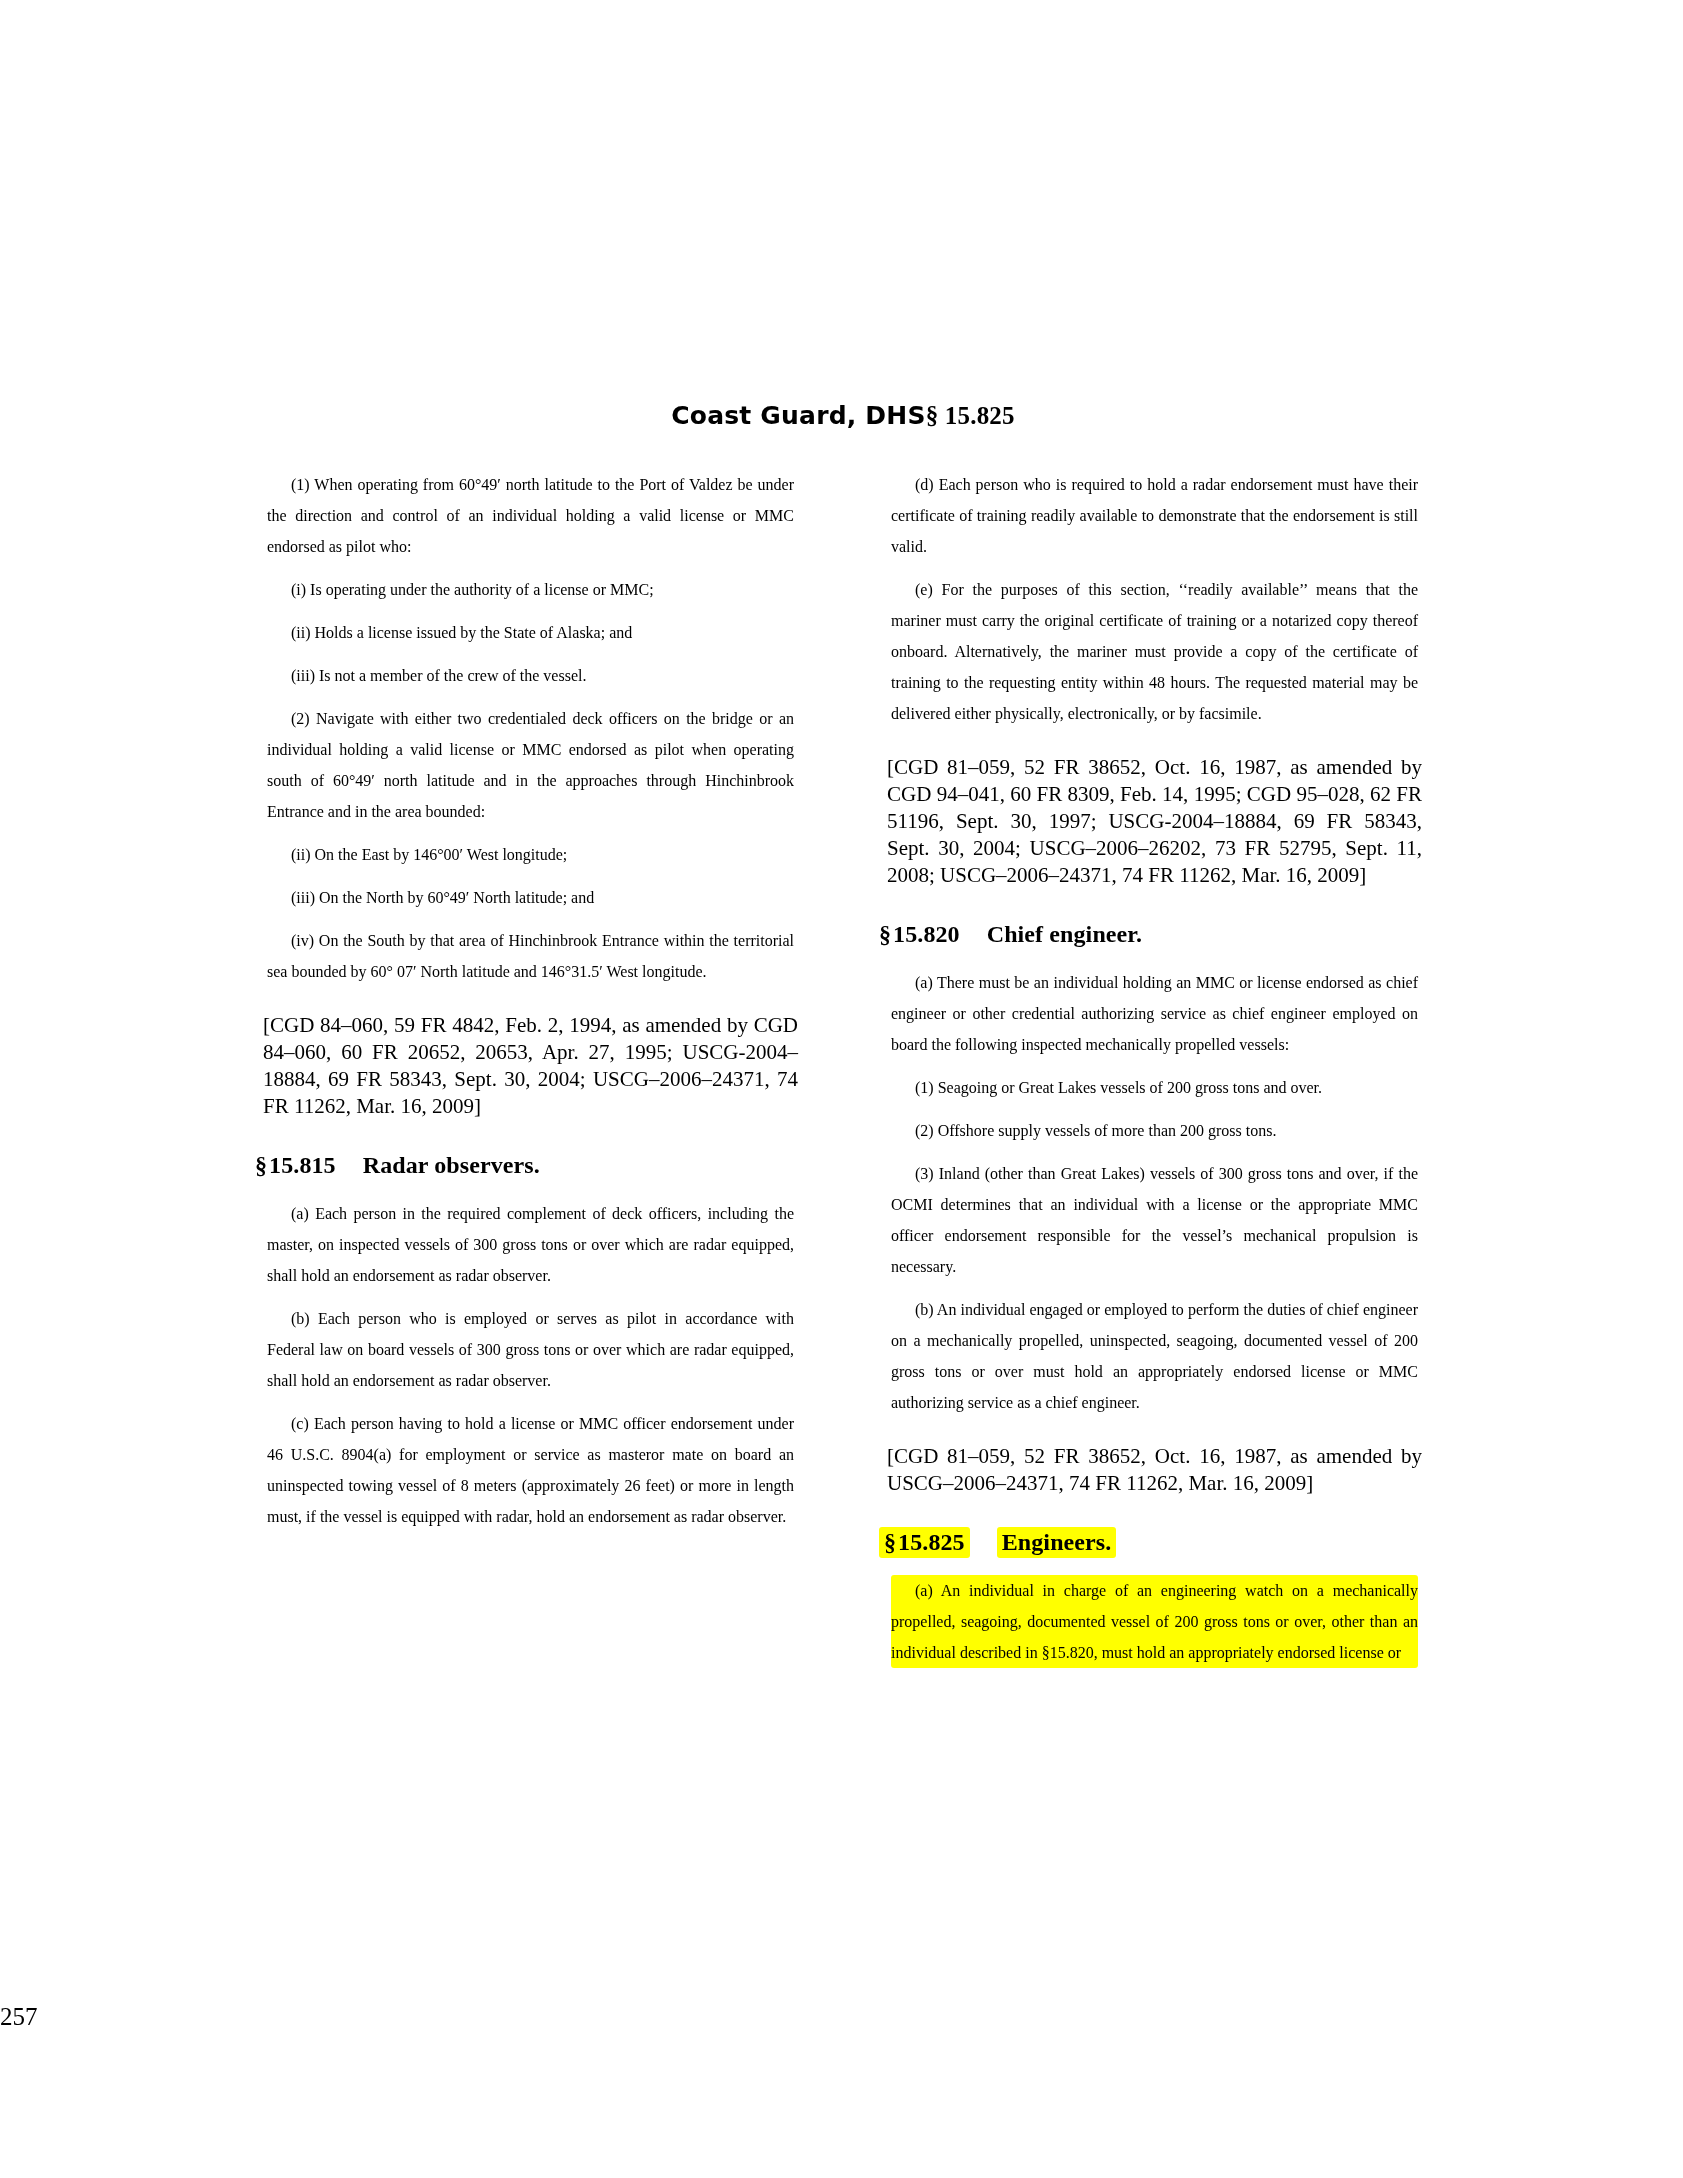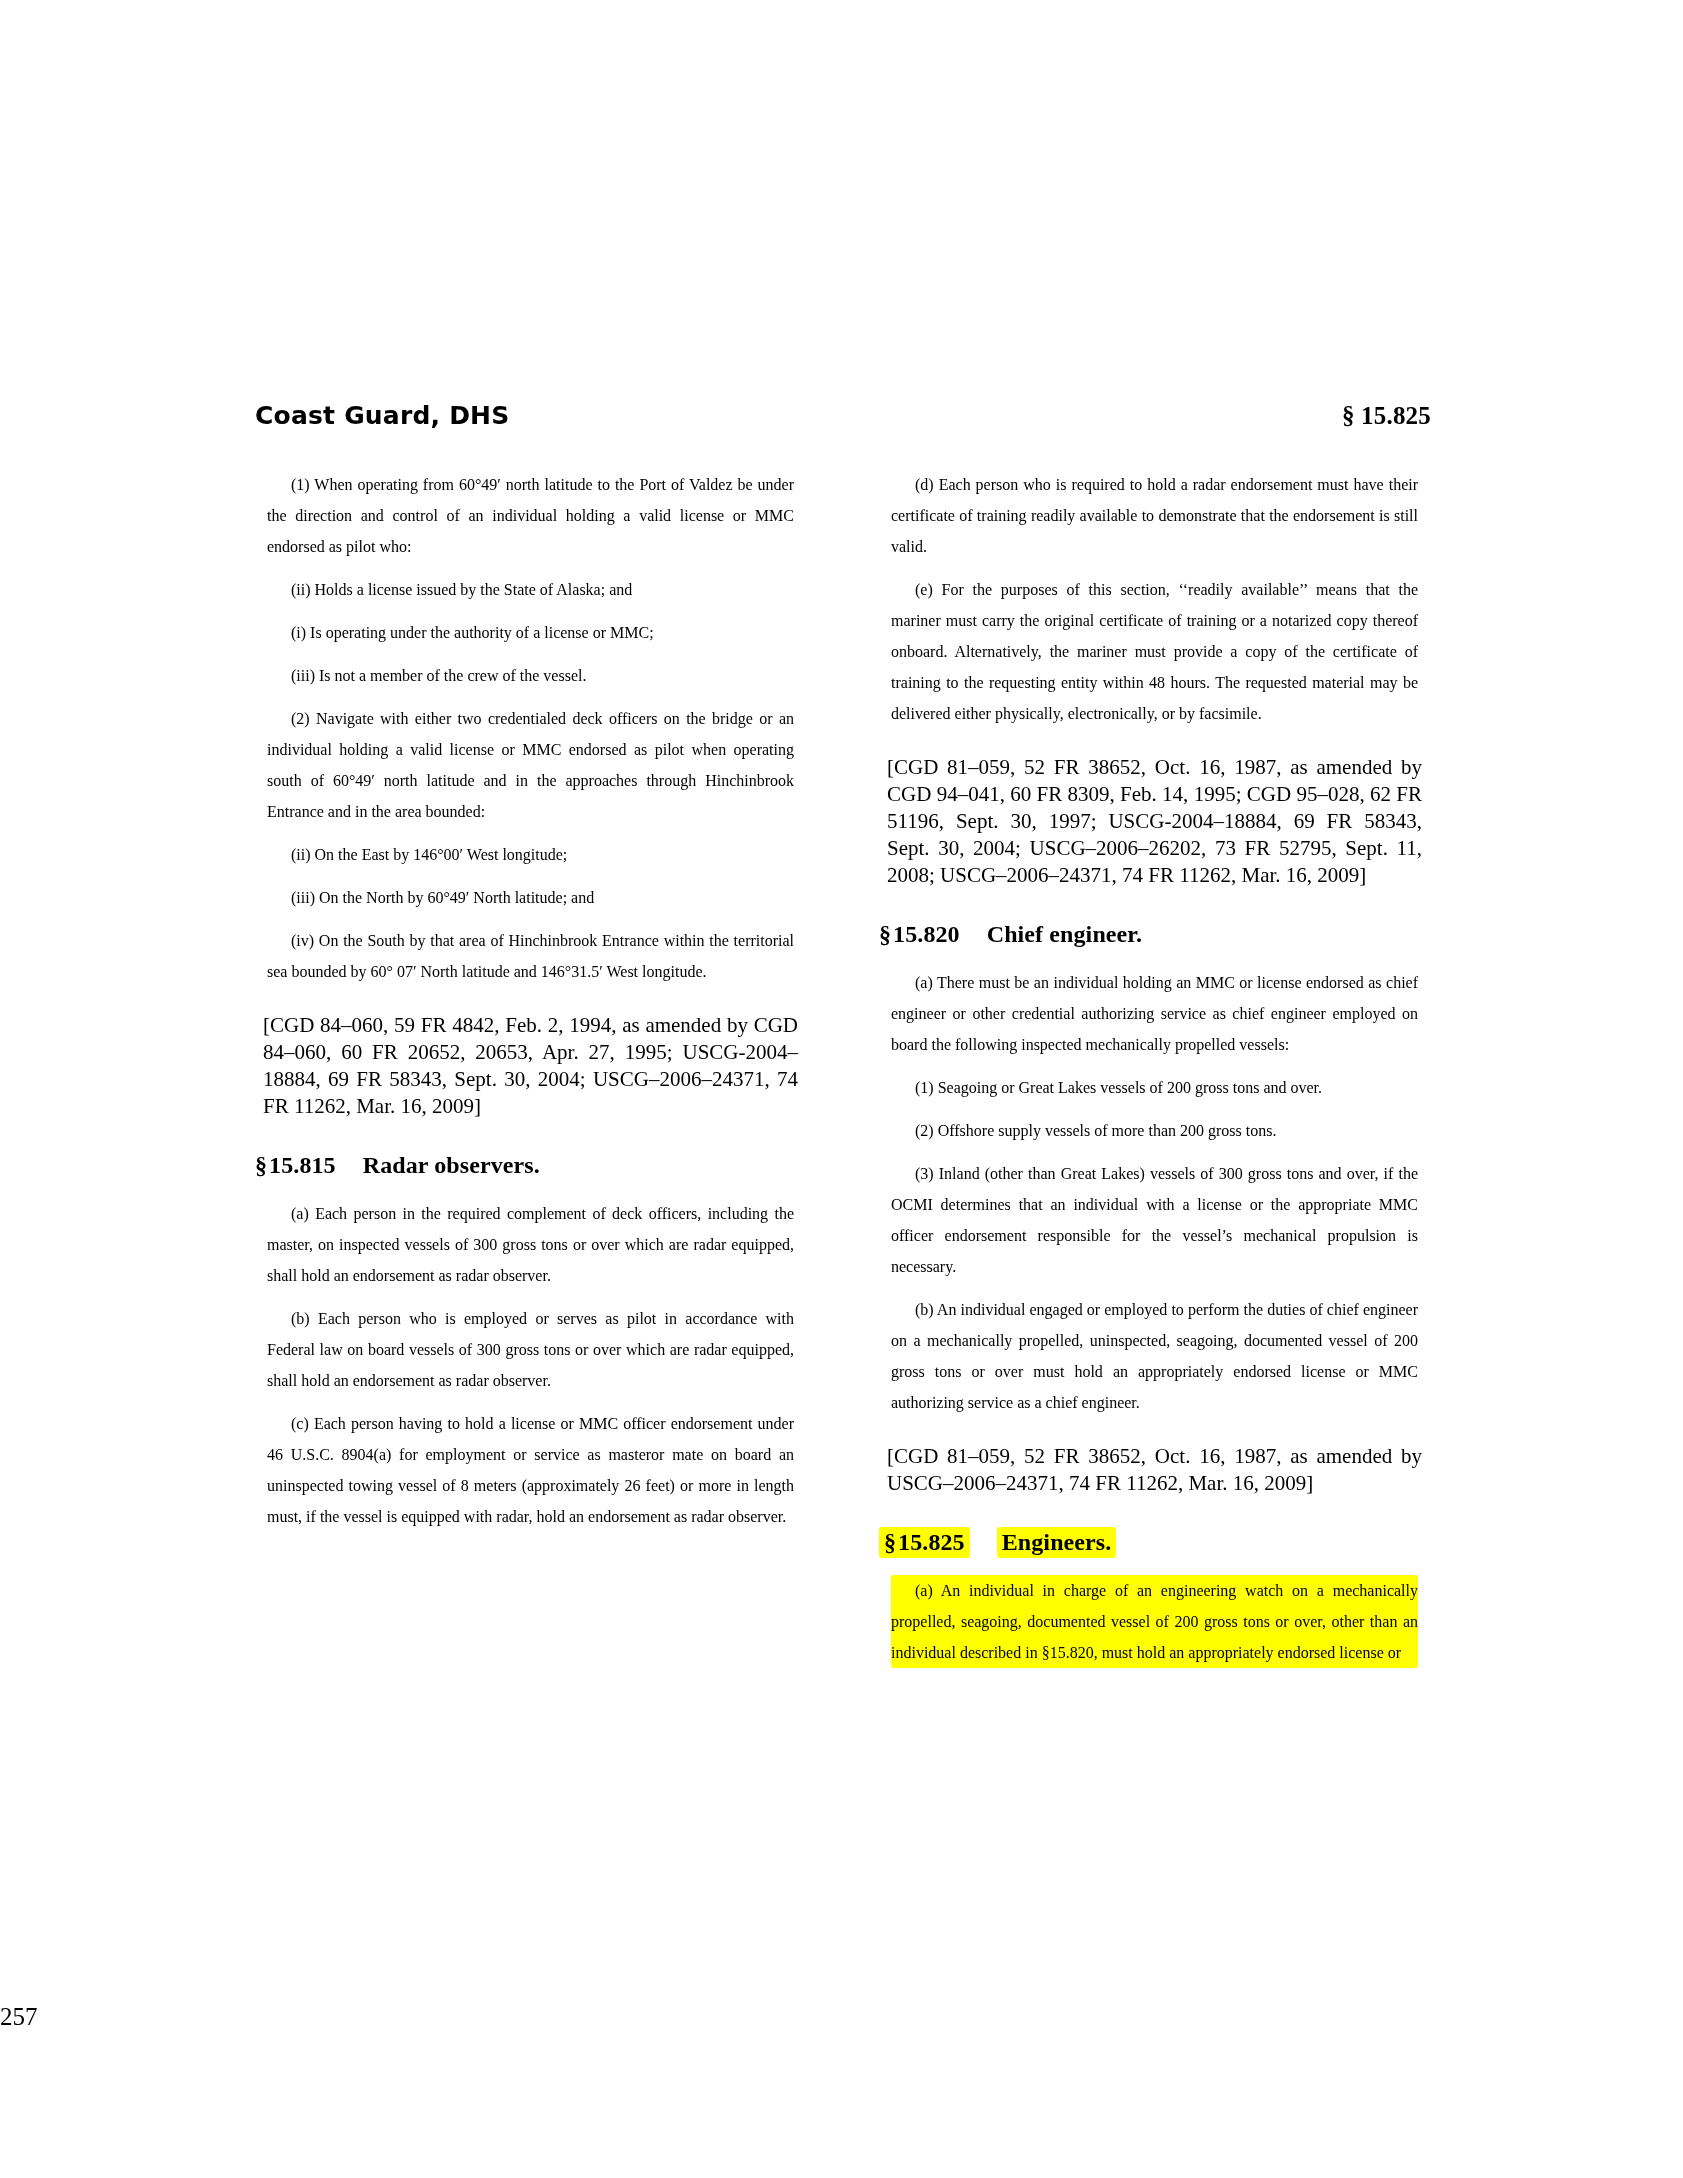--- a/index.html
+++ b/index.html
@@ -26,21 +26,21 @@
 
   
   .running-head {
     position: absolute;
     left: 255px;
     top: 401px;
     width: 1176px;
     height: 34px;
     display: flex;
     align-items: baseline;
-    justify-content: space-between;
+    justify-content: center;
   }
   .running-head-left {
     font-family: "DejaVu Sans", "Liberation Sans", sans-serif;
     font-weight: bold;
     font-size: 25px;
     letter-spacing: 0.2px;
     white-space: nowrap;
   }
   .running-head-right {
     font-family: Liberation Serif, serif;
@@ -135,22 +135,22 @@
   <div class="running-head">
     <div class="running-head-left">Coast Guard, DHS</div>
     <div class="running-head-right">§ 15.825</div>
   </div>
 
   <div class="columns">
 
     <div class="col">
 
       <p class="indent">(1) When operating from 60°49′ north latitude to the Port of Valdez be under the direction and control of an individual holding a valid license or MMC endorsed as pilot who:</p>
+      <p class="indent">(i) Is operating under the authority of a license or MMC;</p>
       <p class="indent">(ii) Holds a license issued by the State of Alaska; and</p>
-      <p class="indent">(i) Is operating under the authority of a license or MMC;</p>
       <p class="indent">(iii) Is not a member of the crew of the vessel.</p>
       <p class="indent">(2) Navigate with either two credentialed deck officers on the bridge or an individual holding a valid license or MMC endorsed as pilot when operating south of 60°49′ north latitude and in the approaches through Hinchinbrook Entrance and in the area bounded:</p>
       <p class="indent">(ii) On the East by 146°00′ West longitude;</p>
       <p class="indent">(iii) On the North by 60°49′ North latitude; and</p>
       <p class="indent">(iv) On the South by that area of Hinchinbrook Entrance within the territorial sea bounded by 60° 07′ North latitude and 146°31.5′ West longitude.</p>
 
       <p class="cite">[CGD 84–060, 59 FR 4842, Feb. 2, 1994, as amended by CGD 84–060, 60 FR 20652, 20653, Apr. 27, 1995; USCG-2004–18884, 69 FR 58343, Sept. 30, 2004; USCG–2006–24371, 74 FR 11262, Mar. 16, 2009]</p>
 
       <h3 class="section-head">
         <span class="sec-num"><span class="sectionmark">§</span><span>15.815</span></span><span class="sec-title">Radar observers.</span>

